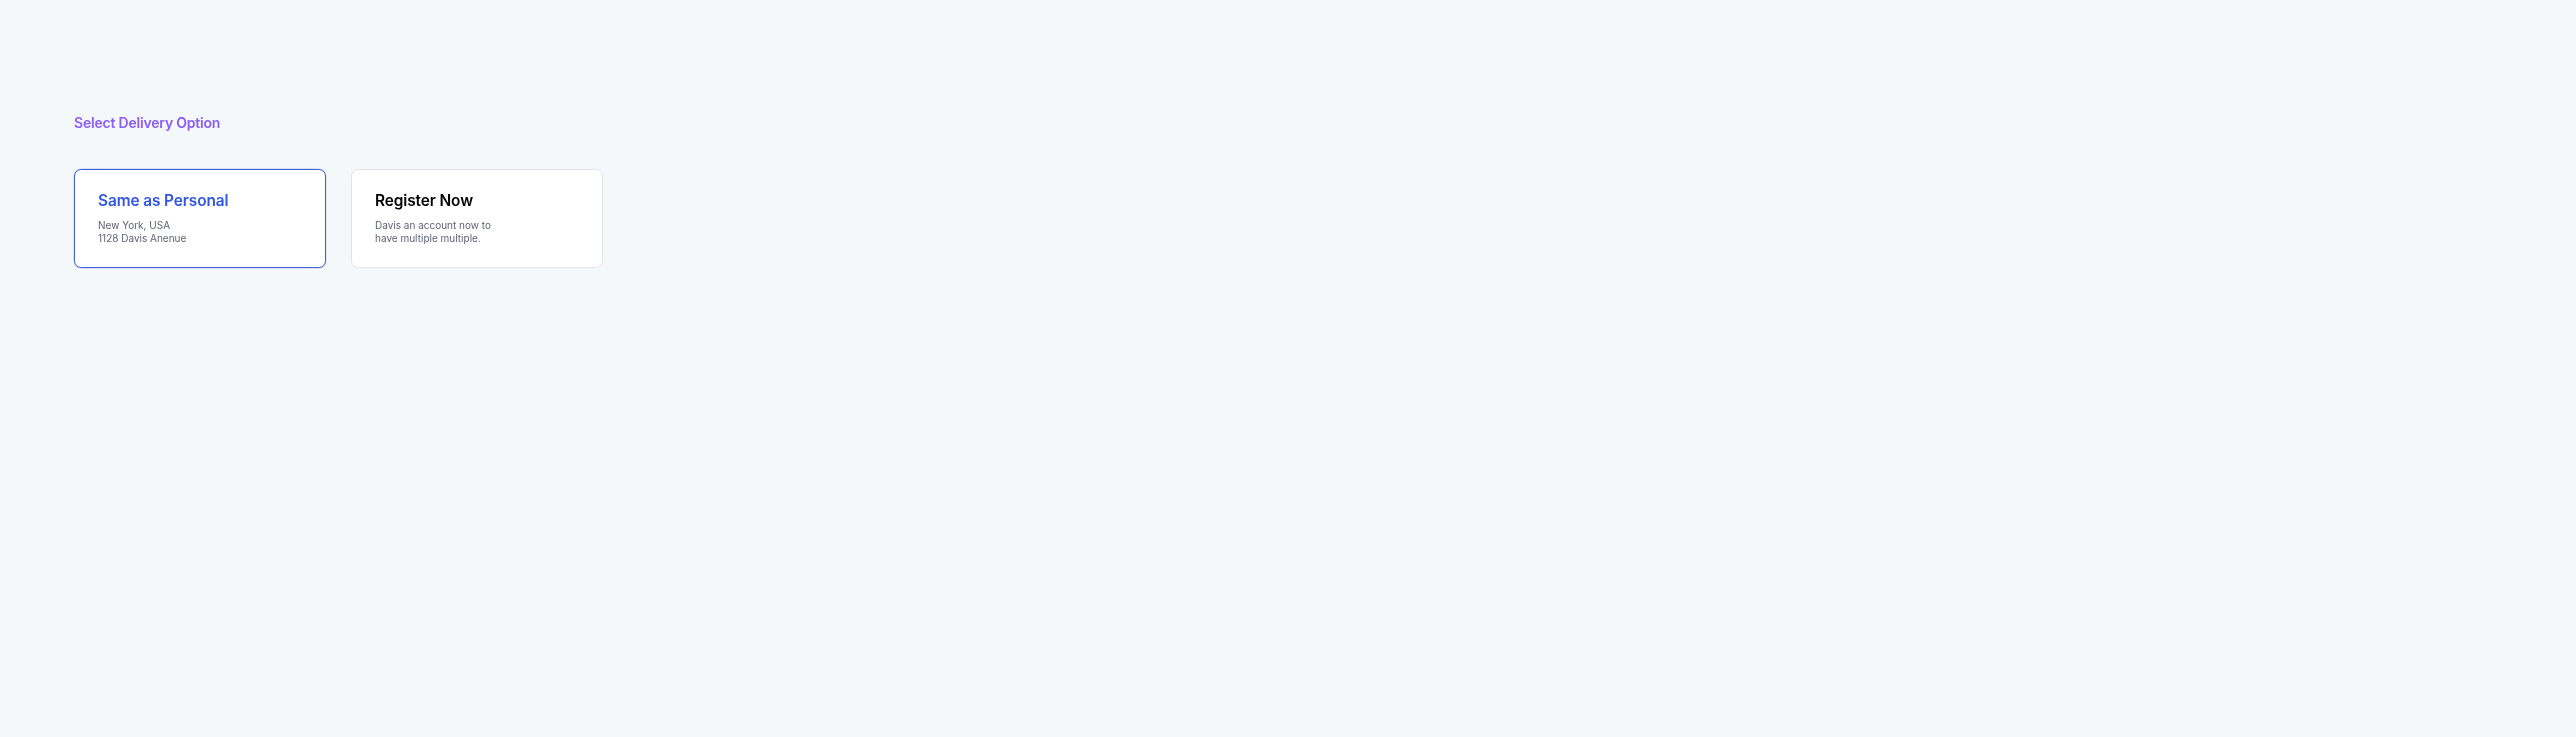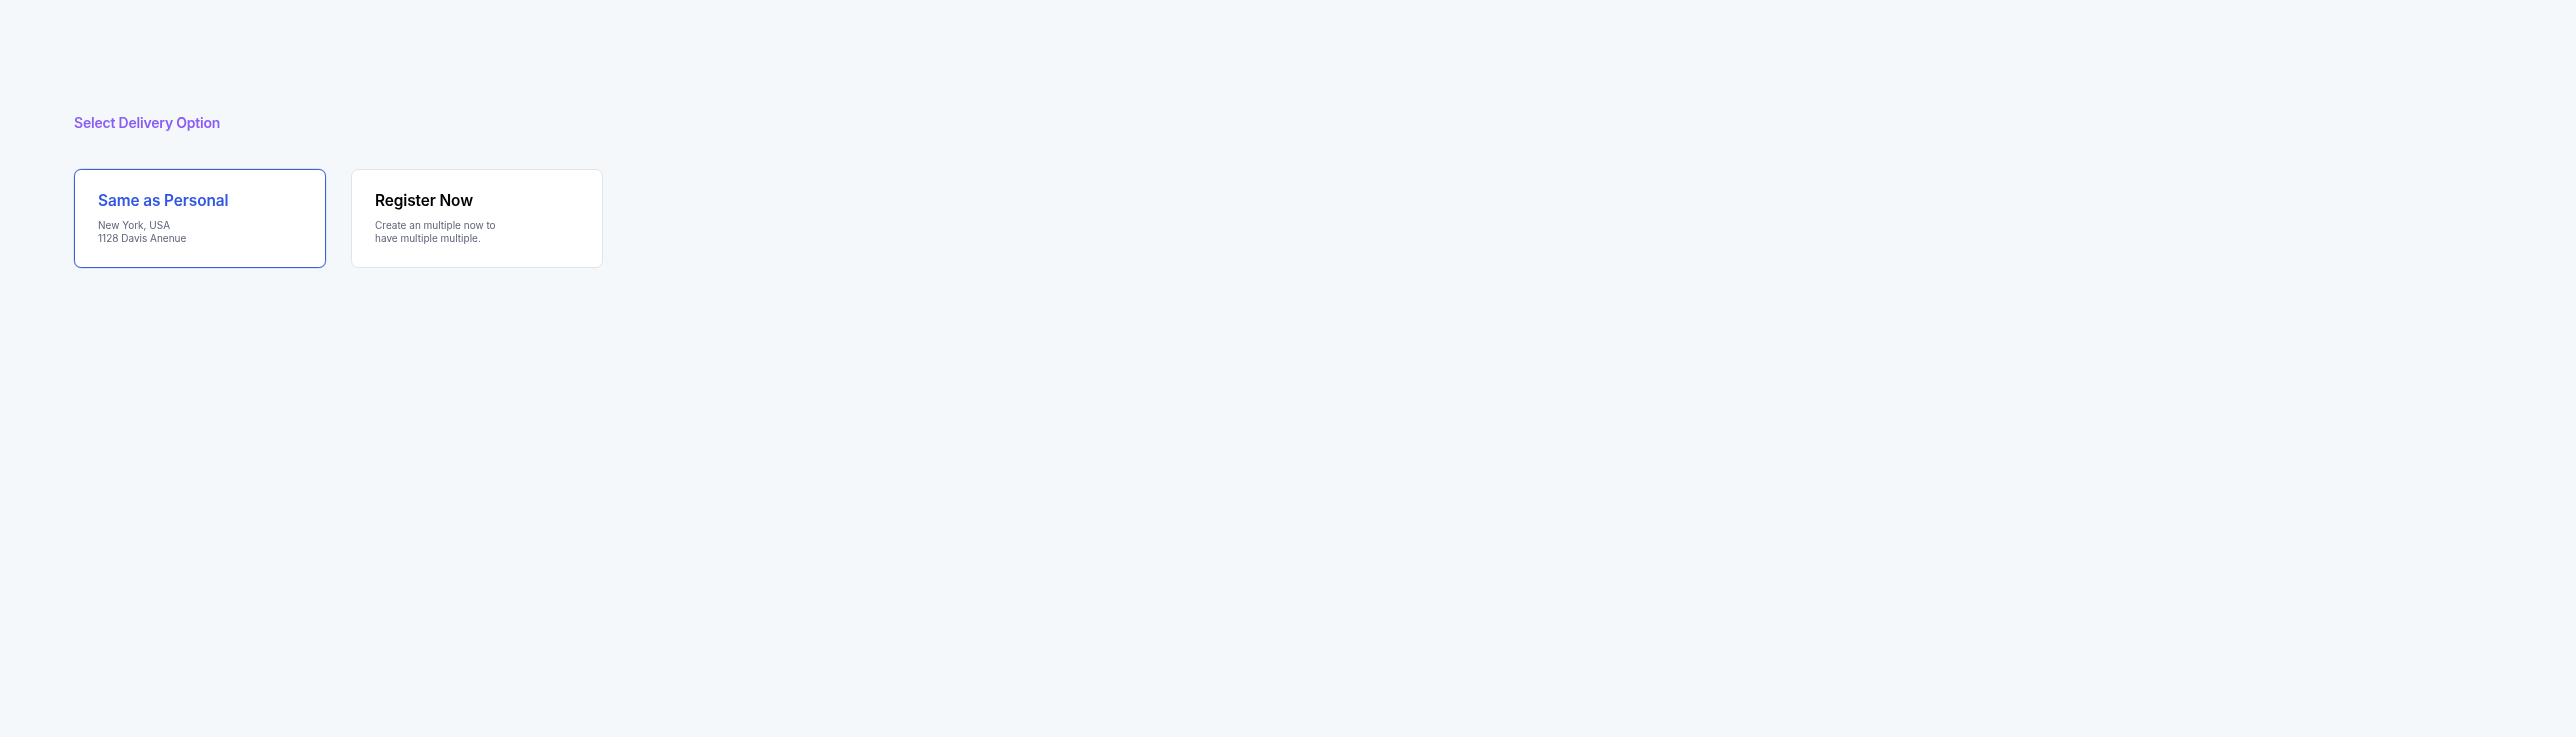--- a/index.html
+++ b/index.html
@@ -66,19 +66,19 @@
     <div class="card selected">
       <div class="card-title">Same as Personal</div>
       <div class="card-text">
         <span>New York, USA</span><br>
         <span>1128 Davis Anenue</span>
       </div>
     </div>
     <div class="card">
       <div class="card-title">Register Now</div>
       <div class="card-text">
-        <span>Create an multiple now to</span><br>
+        <span>Davis an account now to</span><br>
         <span>have multiple multiple.</span>
       </div>
     </div>
   </div>
 </div>
 
 
 </body></html>

